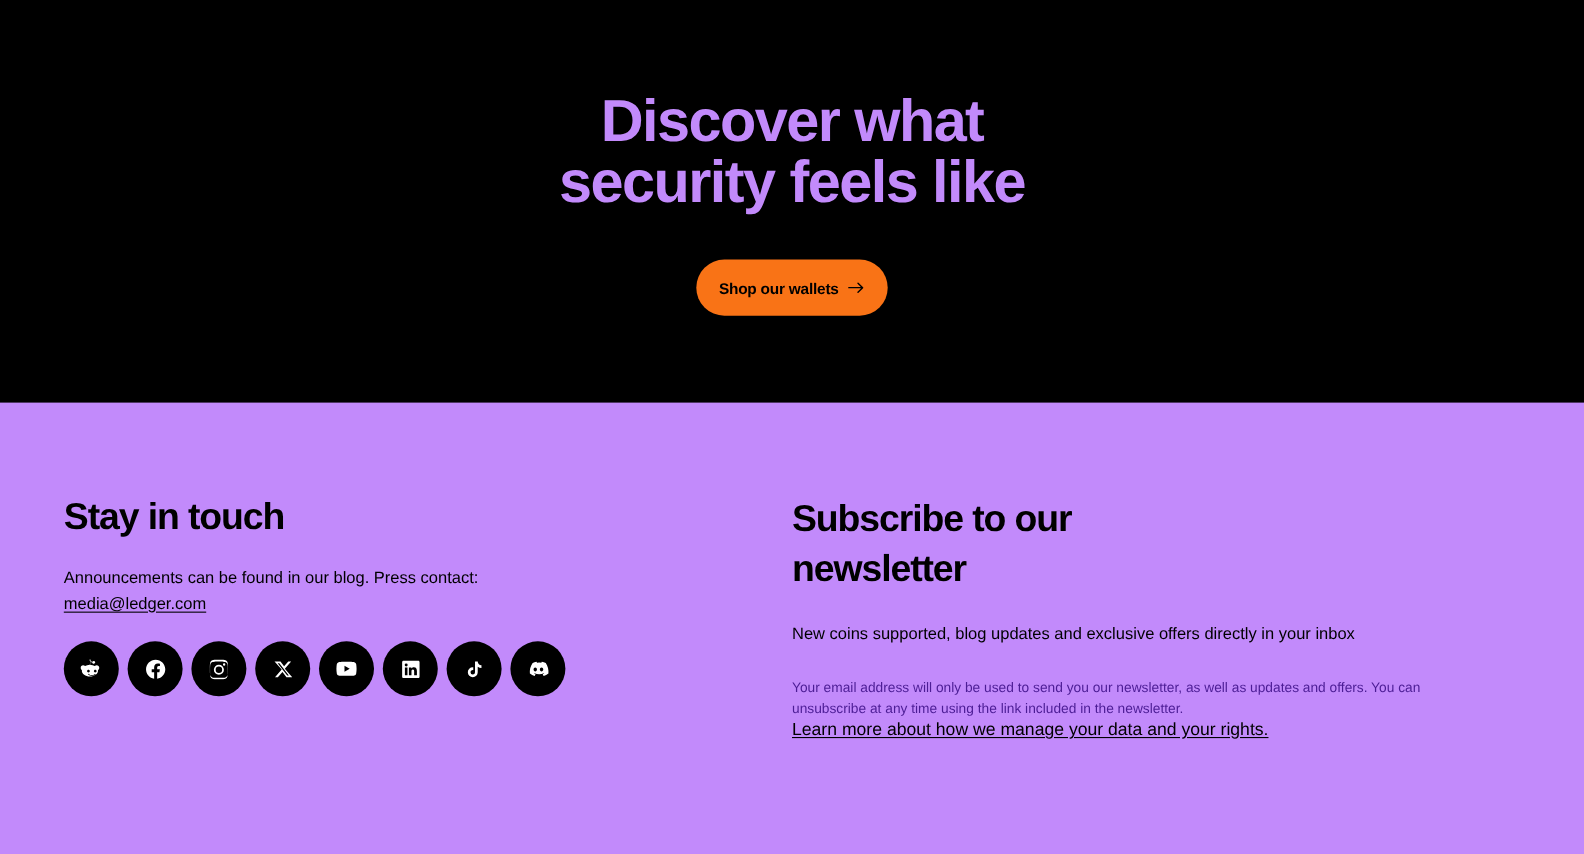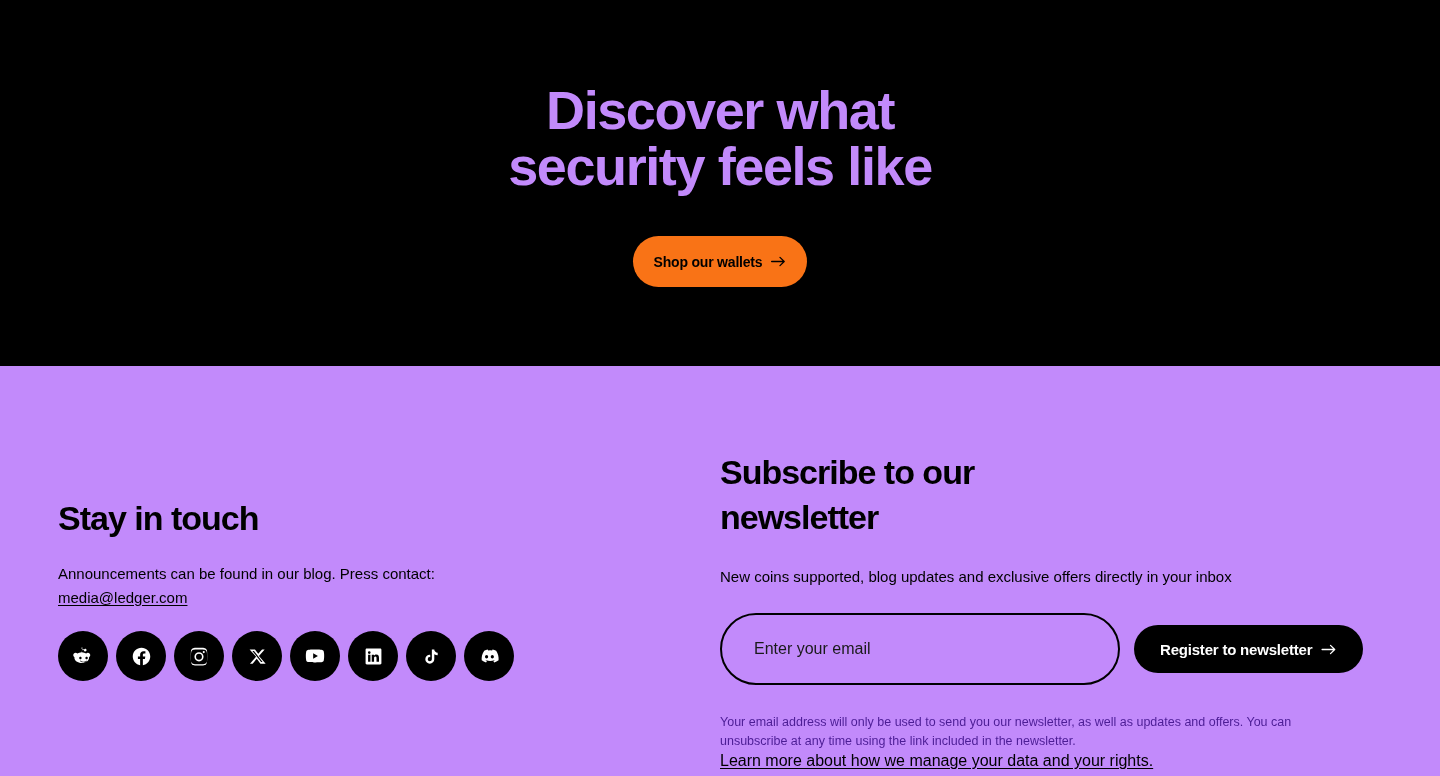--- a/index.html
+++ b/index.html
@@ -89,21 +89,20 @@
     left: 58px;
     width: 600px;
   }
 
   .stay-title {
     font-size: 34px;
     font-weight: 700;
     line-height: 40px;
     letter-spacing: -1px;
     color: #000000;
-    margin-top: 48px;
   }
 
   .stay-desc {
     margin-top: 24px;
     font-size: 15px;
     line-height: 24px;
     color: #000000;
   }
 
   .stay-email {
@@ -319,30 +318,19 @@
     </div>
 
     <div class="news-col">
       <h2 class="news-title">
         <span>Subscribe to our</span><br>
         <span>newsletter</span>
       </h2>
 
       <p class="news-sub">New coins supported, blog updates and exclusive offers directly in your inbox</p>
 
-      <div class="subscribe-row">
-        <input class="email-input" type="email" placeholder="Enter your email" style="">
-        <button class="register-btn">
-          <span>Register to newsletter</span>
-          <span>
-            <svg class="arrow-svg" width="16" height="11" viewBox="0 0 15 11" aria-hidden="true">
-              <path d="M0.6 5.5 H13 M9 1.4 L13.2 5.5 L9 9.6" fill="none" stroke="#FFFFFF" stroke-width="1.3" stroke-linecap="round" stroke-linejoin="round"></path>
-            </svg>
-          </span>
-        </button>
-      </div>
 
       <p class="legal">Your email address will only be used to send you our newsletter, as well as updates and offers. You can unsubscribe at any time using the link included in the newsletter.</p>
       <a class="legal-link">Learn more about how we manage your data and your rights.</a>
     </div>
 
   </section>
 </div>
 
 </body></html>

